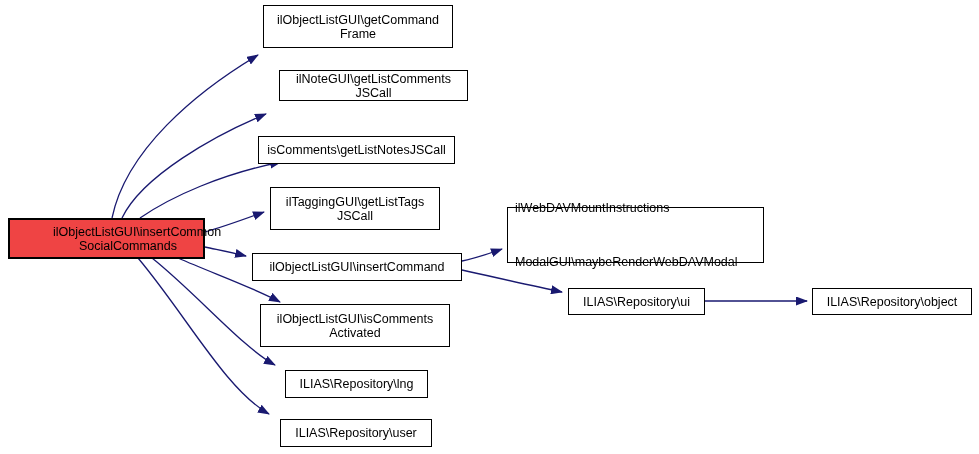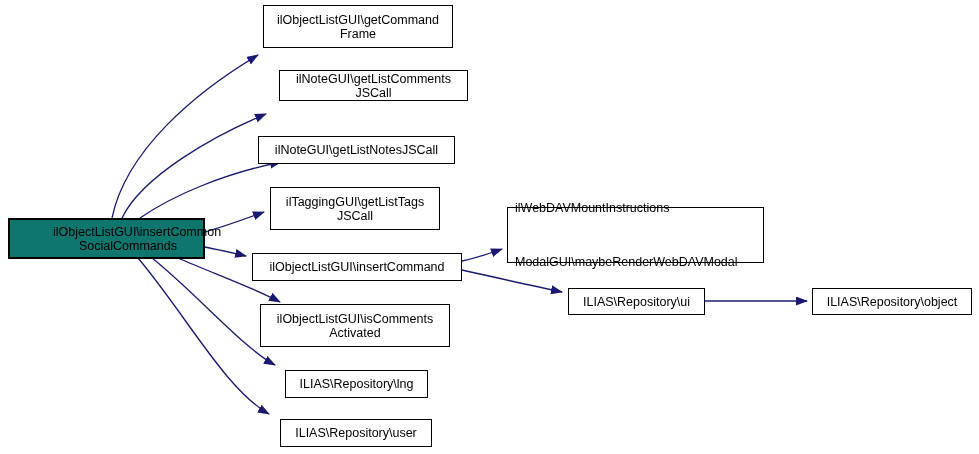--- a/index.html
+++ b/index.html
@@ -33,21 +33,21 @@
     justify-content: center;
     text-align: center;
     font-size: 12.5px;
     line-height: 14px;
     color: #000000;
     white-space: nowrap;
     cursor: pointer;
   }
   .node span { display: block; width: 100%; }
   .node.highlight {
-    background: #0f766e;
+    background: #ef4444;
     border-width: 2px;
     cursor: default;
     padding-left: 43px;
   }
   .node.left-wrap { align-items: flex-start; text-align: left; padding-left: 7px; padding-right: 7px; gap: 40px; }
   .node.left-wrap span.centered { text-align: center; }
 </style>
 </head>
 <body>
 
@@ -83,21 +83,21 @@
     <span>ilObjectListGUI\getCommand</span>
     <span>Frame</span>
   </div>
 
   <div class="node" style="left:261px; top:70px; width:189px; height:31px;margin-left:18px;">
     <span>ilNoteGUI\getListComments</span>
     <span>JSCall</span>
   </div>
 
   <div class="node" style="left:258px; top:136px; width:197px; height:28px;">
-    <span>ilNoteGUI\getListNotesJSCall</span>
+    <span>isComments\getListNotesJSCall</span>
   </div>
 
   <div class="node" style="left:270px; top:187px; width:170px; height:43px;">
     <span>ilTaggingGUI\getListTags</span>
     <span>JSCall</span>
   </div>
 
   <div class="node" style="left:252px; top:253px; width:210px; height:28px;">
     <span>ilObjectListGUI\insertCommand</span>
   </div>

